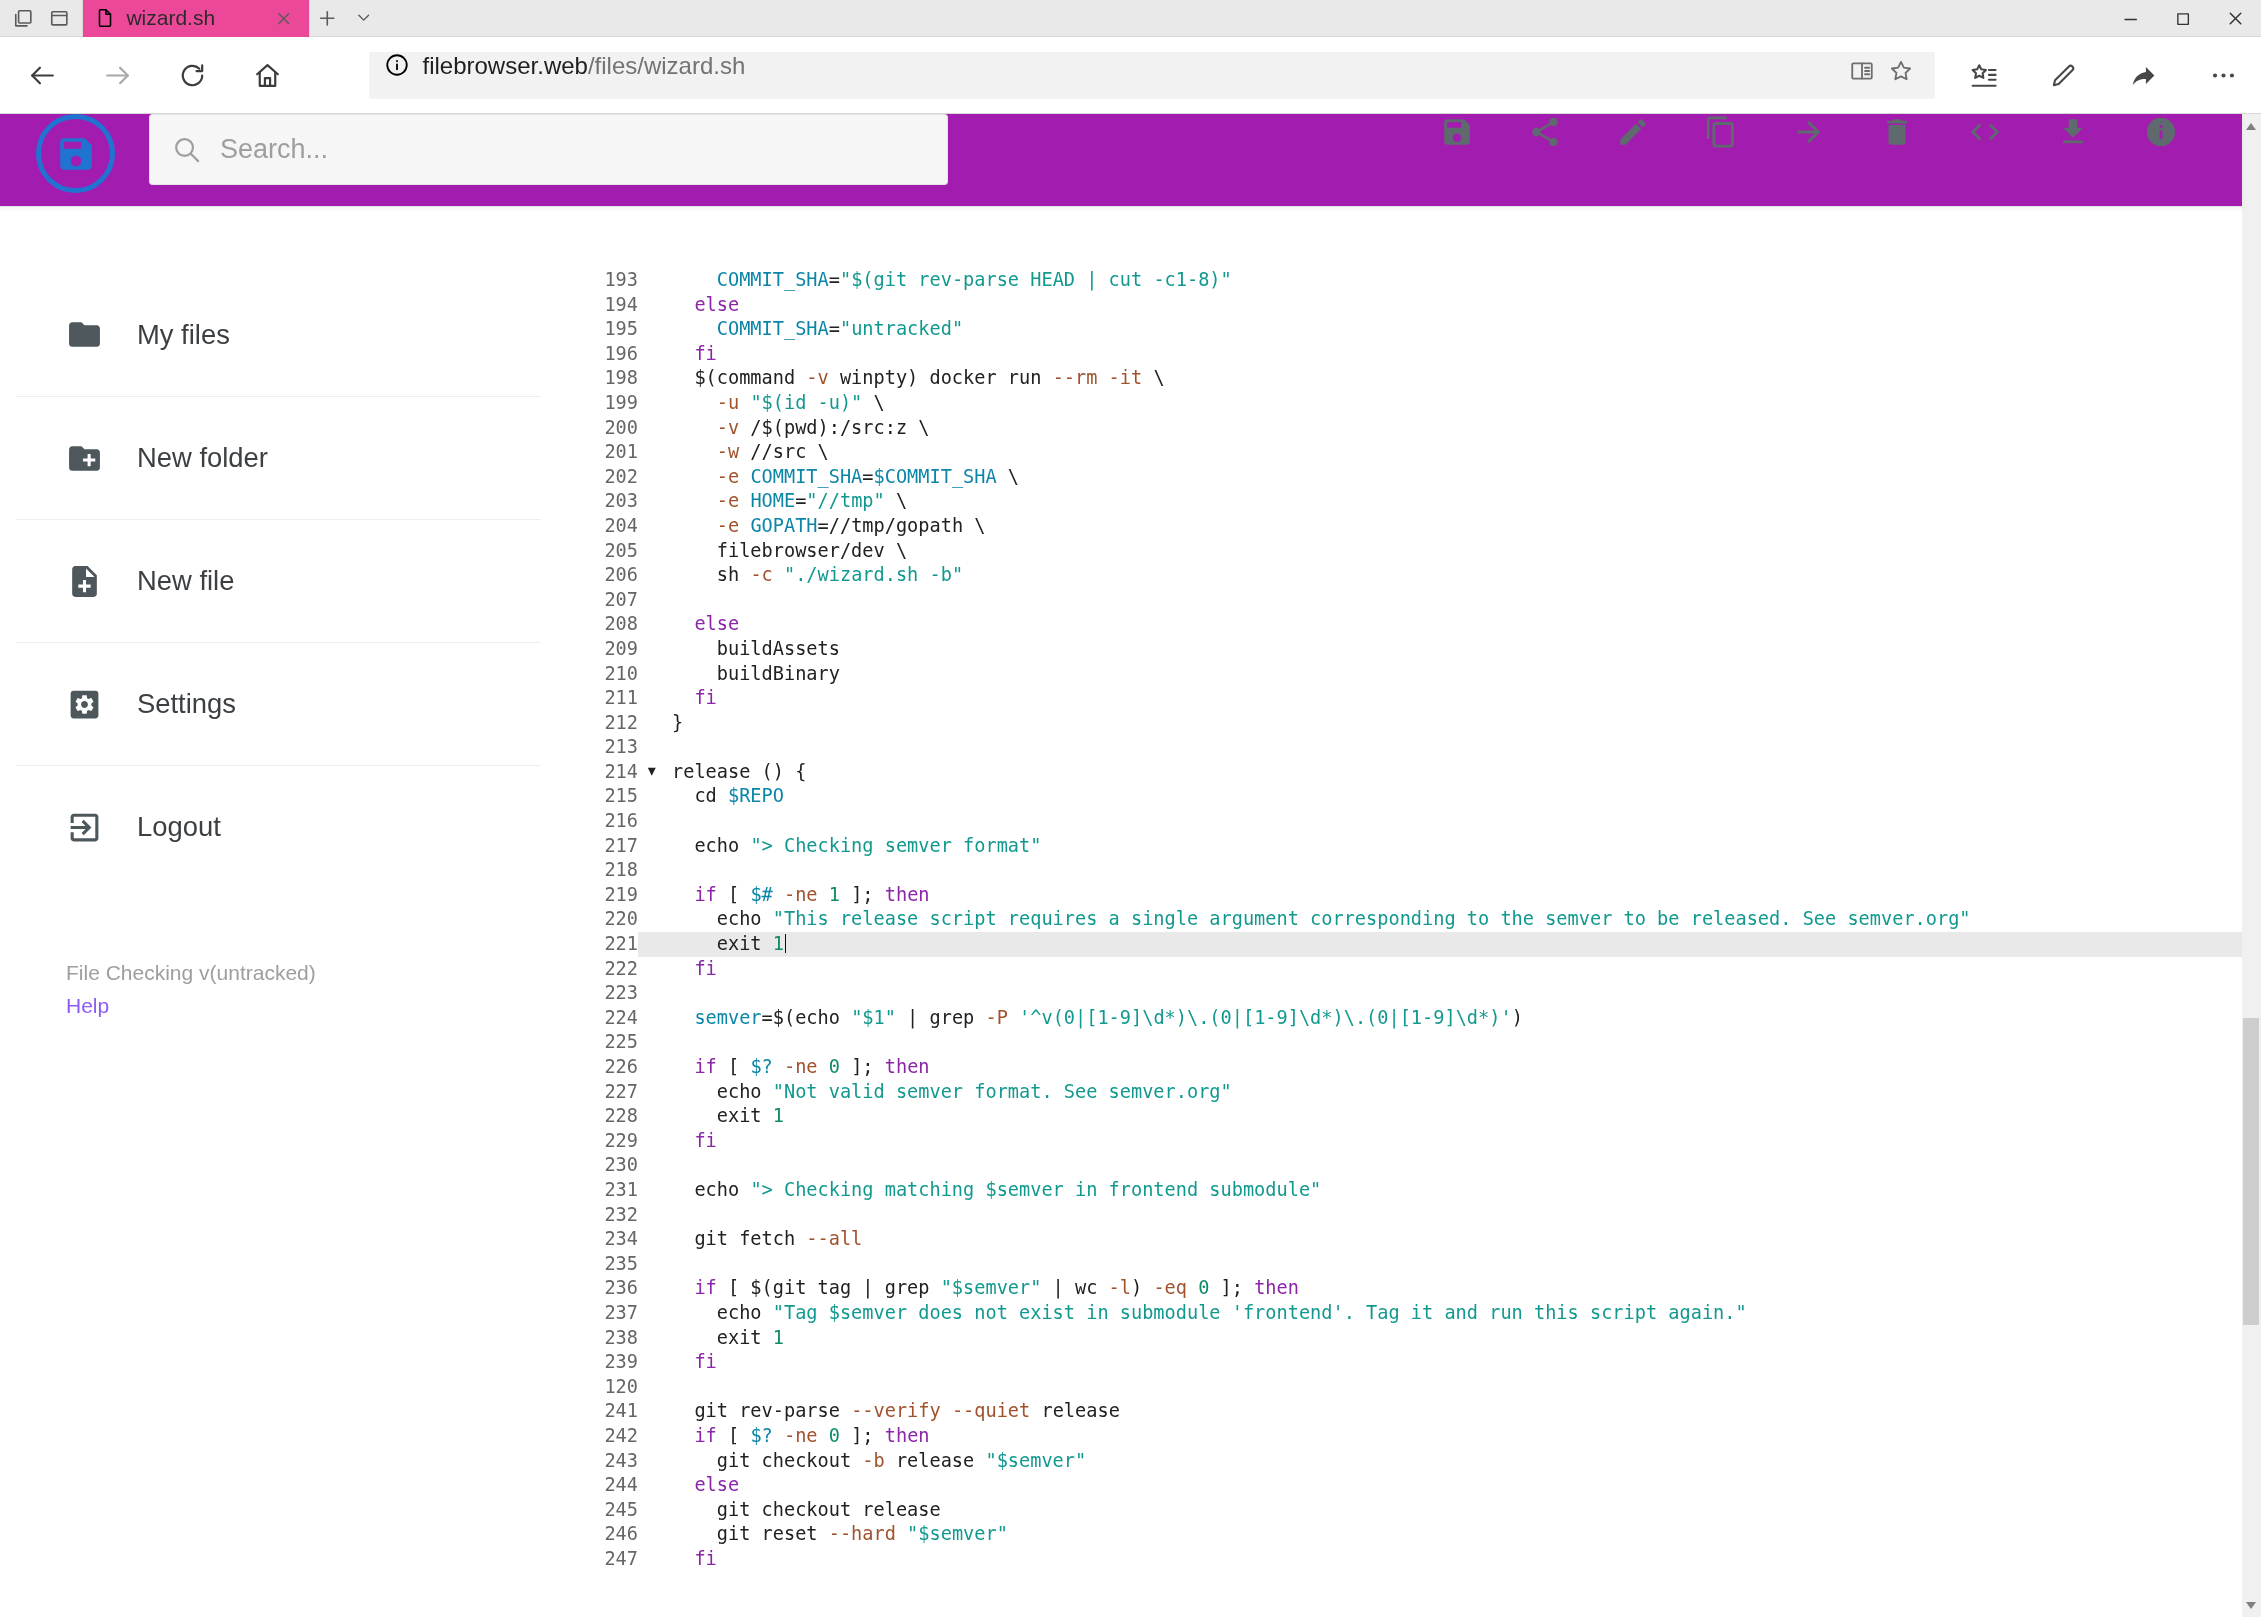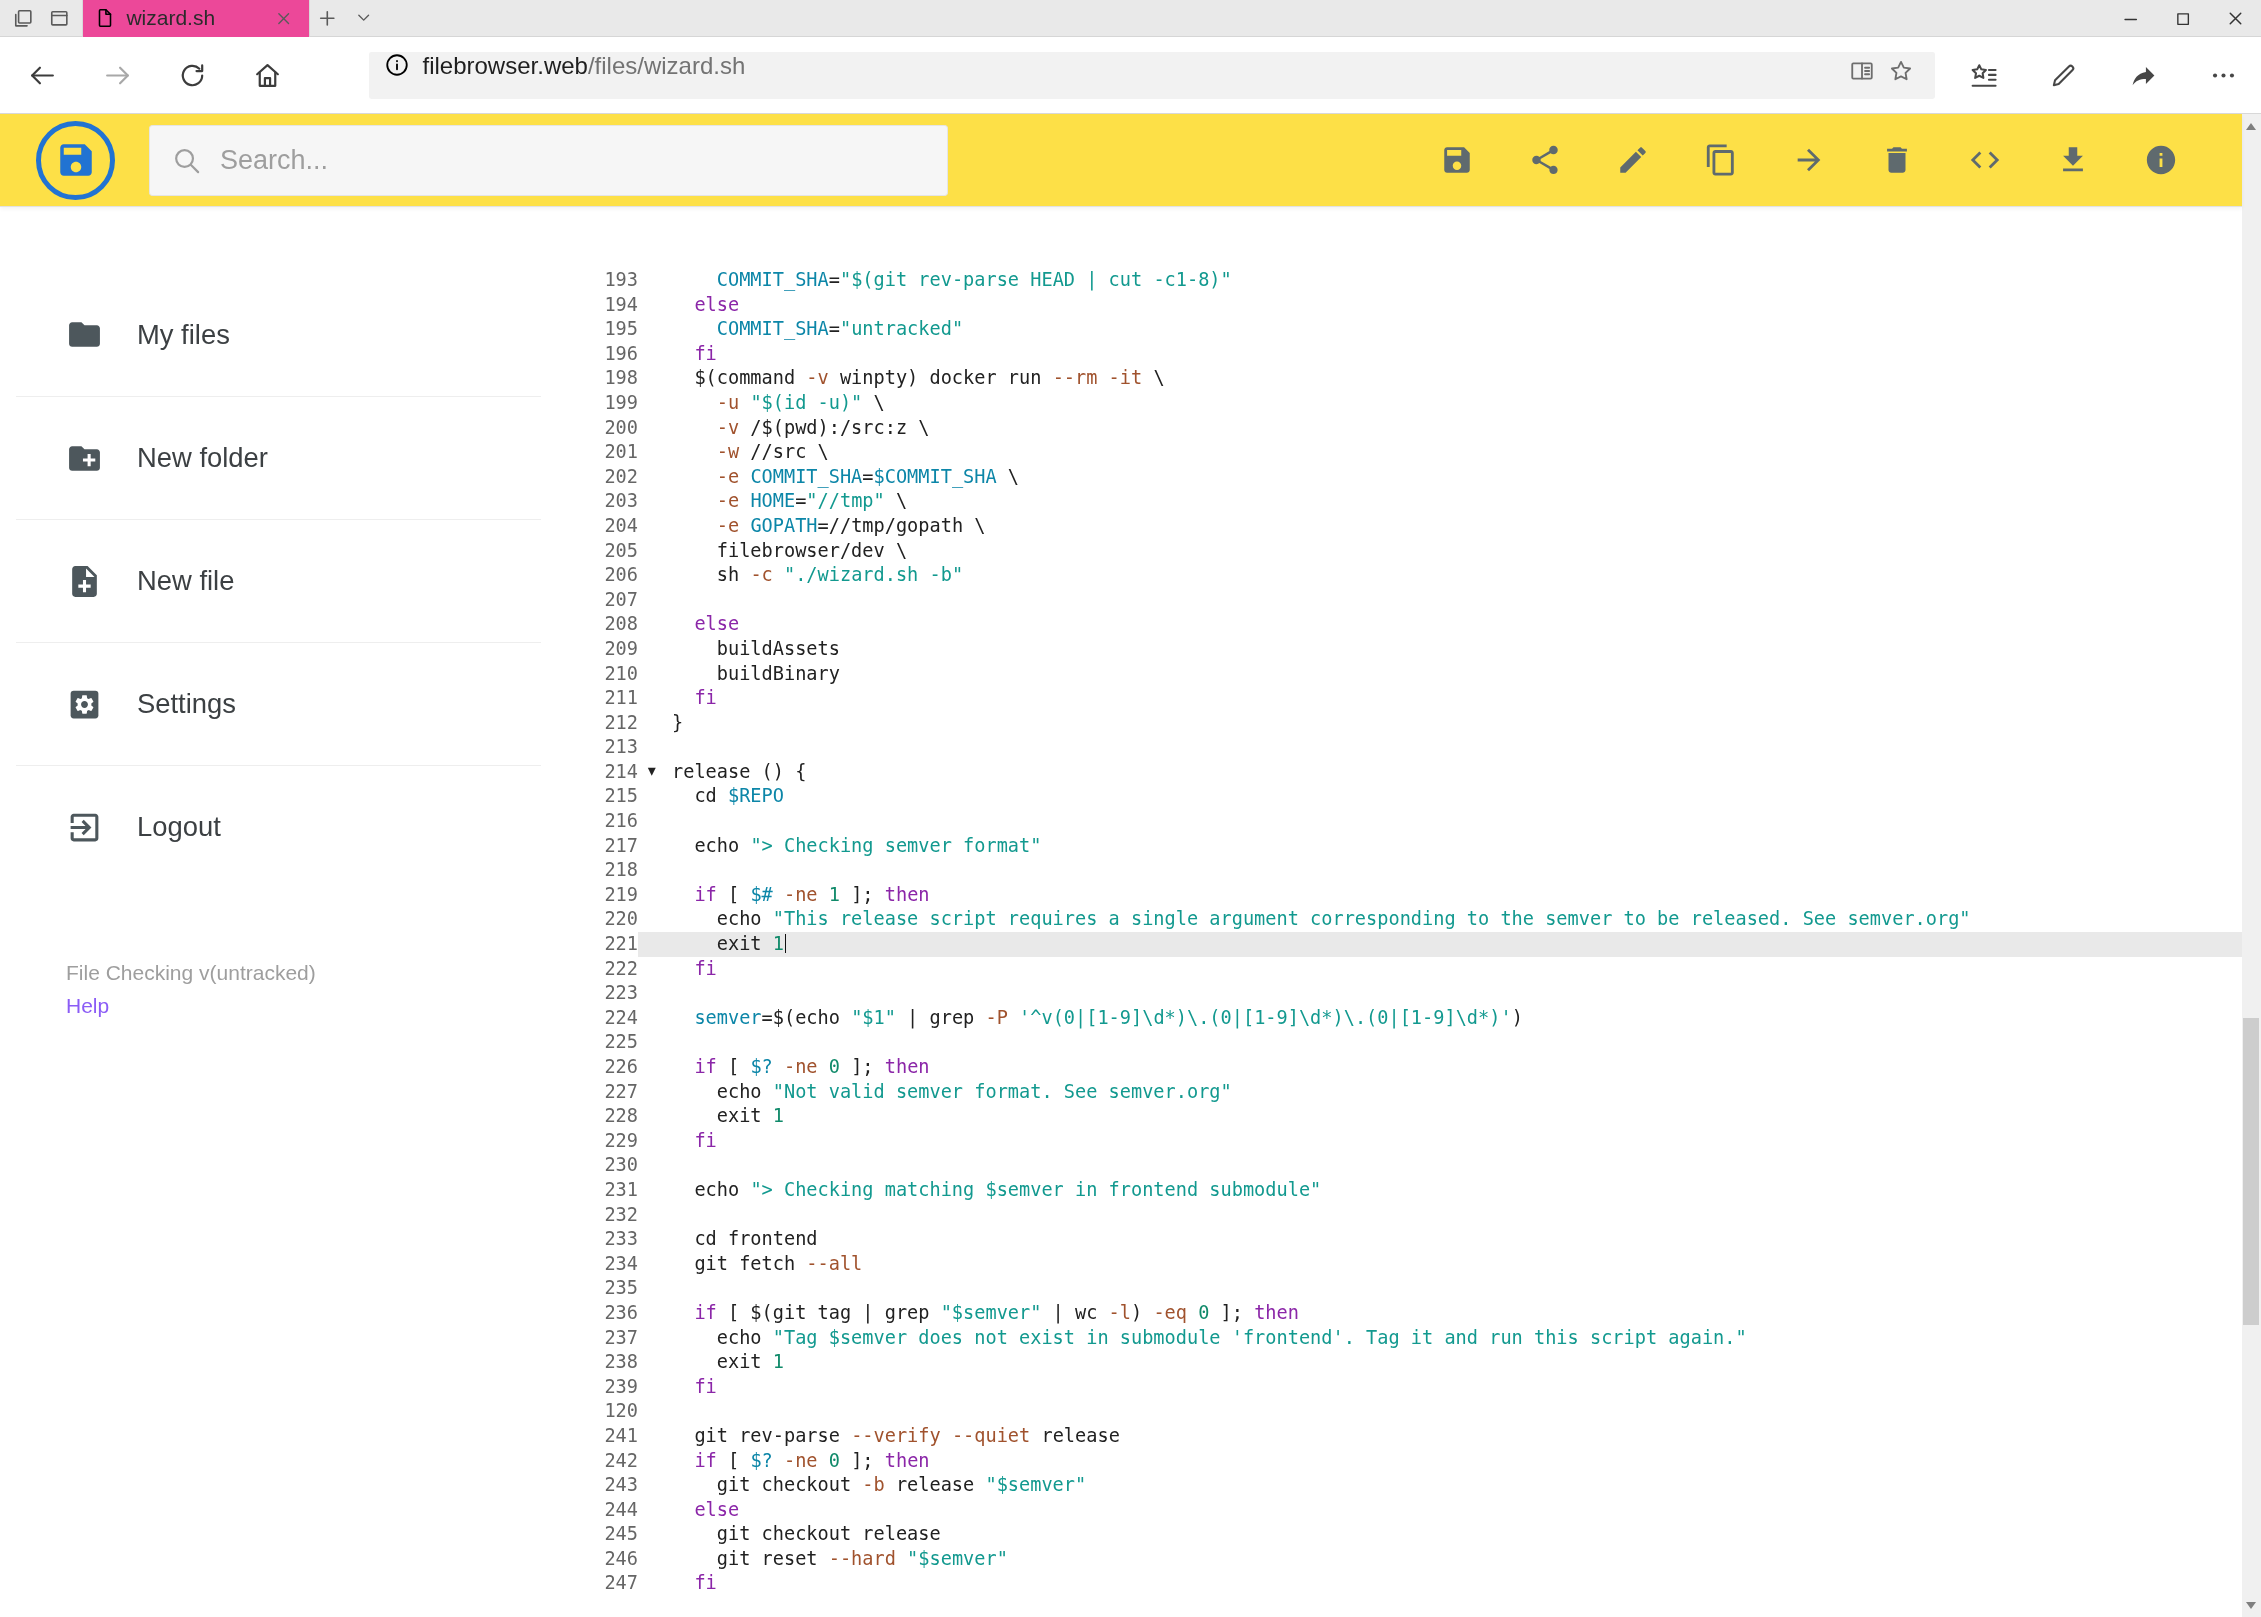--- a/index.html
+++ b/index.html
@@ -32,22 +32,22 @@
   .url-path { color:#737373; }
   .flex { flex:1; }
   .bar-icon-btn { width:39px; height:39px; display:flex; align-items:center; justify-content:center; color:#6e6e6e; }
   .hub-icons { margin-left:auto; margin-right:19.4px; display:flex; gap:44px; }
   .hub-btn { width:36px; height:52px; display:flex; align-items:center; justify-content:center; color:#474747; }
 
   
   .page { position:absolute; top:114px; left:0; right:19.4px; bottom:0; background:#fff; }
 
   
-  .appheader { height:93px; background:#fde047; border-bottom:0.8px solid #e2e2e2;
-    box-shadow:0 2.4px 4px rgba(0,0,0,0.05); display:flex; align-items:center; position:relative; z-index:3; }
+  .appheader { height:93px; background:#a21caf; border-bottom:0.8px solid #e2e2e2;
+    box-shadow:0 2.4px 4px rgba(0,0,0,0.05); display:flex; position:relative; z-index:3; }
   .logo { width:79px; height:79px; margin-left:36px; border-radius:50%; border:5.7px solid #2173d2;
     display:flex; align-items:center; justify-content:center; flex:none; }
   .searchbox { width:799px; height:71px; margin-left:34px; background:#f6f6f6; border:0.8px solid #e5e5e5;
     border-radius:3.2px; display:flex; align-items:center; padding:0 21px; gap:18px; }
   .searchbox input { border:none; outline:none; background:transparent; font-size:27px; color:#333; flex:1;
     font-family:"Liberation Sans", sans-serif; }
   .searchbox input::placeholder { color:#9e9e9e; }
   .actions { margin-left:auto; margin-right:63px; display:flex; gap:52px; }
   .action-btn { color:#5f6a6e; width:36px; height:36px; display:flex; align-items:center; justify-content:center; }
   .mi { width:34px; height:34px; fill:currentColor; }
@@ -395,21 +395,20 @@
         <div class="line"><div class="gutter">223</div><div class="code"></div></div>
         <div class="line"><div class="gutter">224</div><div class="code">  <span class="tok-var">semver</span>=$(echo <span class="tok-str">"$1"</span> | grep <span class="tok-flag">-P</span> <span class="tok-str">'^v(0|[1-9]\d*)\.(0|[1-9]\d*)\.(0|[1-9]\d*)'</span>)</div></div>
         <div class="line"><div class="gutter">225</div><div class="code"></div></div>
         <div class="line"><div class="gutter">226</div><div class="code">  <span class="tok-kw">if</span> [ <span class="tok-var">$?</span> <span class="tok-flag">-ne</span> <span class="tok-num">0</span> ]; <span class="tok-kw">then</span></div></div>
         <div class="line"><div class="gutter">227</div><div class="code">    echo <span class="tok-str">"Not valid semver format. See semver.org"</span></div></div>
         <div class="line"><div class="gutter">228</div><div class="code">    exit <span class="tok-num">1</span></div></div>
         <div class="line"><div class="gutter">229</div><div class="code">  <span class="tok-kw">fi</span></div></div>
         <div class="line"><div class="gutter">230</div><div class="code"></div></div>
         <div class="line"><div class="gutter">231</div><div class="code">  echo <span class="tok-str">"&gt; Checking matching $semver in frontend submodule"</span></div></div>
         <div class="line"><div class="gutter">232</div><div class="code"></div></div>
-        <div class="line"><div class="gutter">233</div><div class="code">  cd frontend</div></div>
         <div class="line"><div class="gutter">234</div><div class="code">  git fetch <span class="tok-flag">--all</span></div></div>
         <div class="line"><div class="gutter">235</div><div class="code"></div></div>
         <div class="line"><div class="gutter">236</div><div class="code">  <span class="tok-kw">if</span> [ $(git tag | grep <span class="tok-str">"$semver"</span> | wc <span class="tok-flag">-l</span>) <span class="tok-flag">-eq</span> <span class="tok-num">0</span> ]; <span class="tok-kw">then</span></div></div>
         <div class="line"><div class="gutter">237</div><div class="code">    echo <span class="tok-str">"Tag $semver does not exist in submodule 'frontend'. Tag it and run this script again."</span></div></div>
         <div class="line"><div class="gutter">238</div><div class="code">    exit <span class="tok-num">1</span></div></div>
         <div class="line"><div class="gutter">239</div><div class="code">  <span class="tok-kw">fi</span></div></div>
         <div class="line"><div class="gutter">120</div><div class="code"></div></div>
         <div class="line"><div class="gutter">241</div><div class="code">  git rev-parse <span class="tok-flag">--verify</span> <span class="tok-flag">--quiet</span> release</div></div>
         <div class="line"><div class="gutter">242</div><div class="code">  <span class="tok-kw">if</span> [ <span class="tok-var">$?</span> <span class="tok-flag">-ne</span> <span class="tok-num">0</span> ]; <span class="tok-kw">then</span></div></div>
         <div class="line"><div class="gutter">243</div><div class="code">    git checkout <span class="tok-flag">-b</span> release <span class="tok-str">"$semver"</span></div></div>

